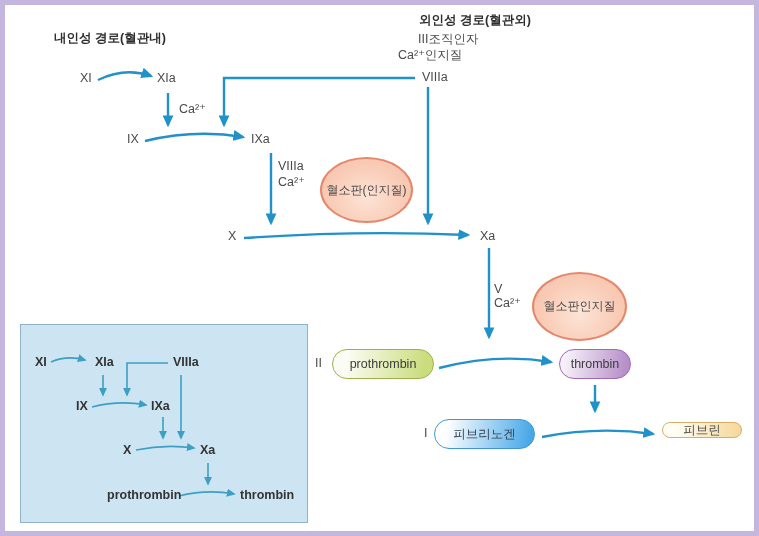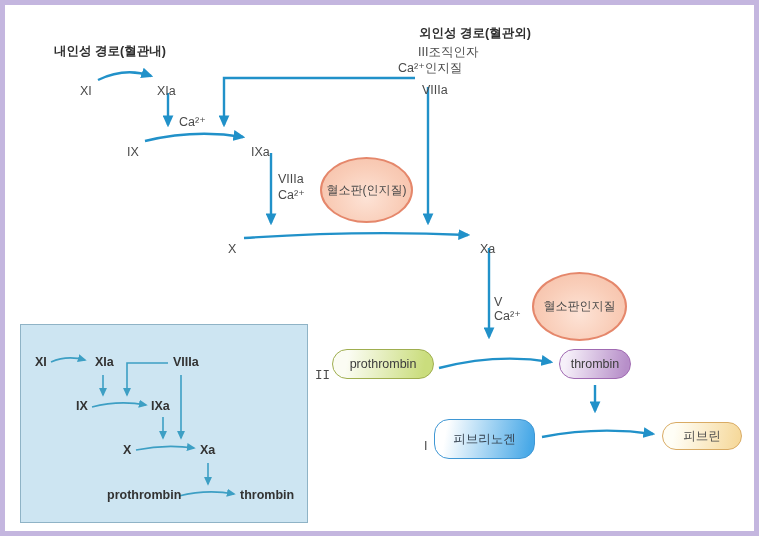--- a/index.html
+++ b/index.html
@@ -11,21 +11,20 @@
     background:#ffffff;
     font-family:"Liberation Sans","DejaVu Sans",sans-serif;
     overflow:hidden;
   }
   .lbl{
     position:absolute;
     font-size:12.5px;
     color:#4a4a4a;
     line-height:14px;
     white-space:nowrap;
-    margin-top:13px;
   }
   .title{
     font-weight:bold;
     font-size:12.5px;
     color:#2e2e2e;
   }
   .svglayer{position:absolute;left:0;top:0;width:759px;height:536px;}
   .ellipse{
     position:absolute;
     border-radius:50%;
@@ -131,33 +130,33 @@
 
   <div class="ellipse" style="left:315px;top:152px;width:93px;height:66px;">
     <span>혈소판</span>
     <span>(인지질)</span>
   </div>
   <div class="ellipse" style="left:527px;top:267px;width:95px;height:69px;">
     <span>혈소판</span>
     <span>인지질</span>
   </div>
 
-  <div class="lbl" style="left:310px;top:351px;font-family:Liberation Mono, monospace;">II</div>
+  <div class="lbl" style="left:310px;top:351px;">II</div>
   <div class="lbl" style="left:419px;top:421px;">I</div>
 
   <div class="pill pill-prothrombin" style="left:327px;top:344px;width:102px;height:30px;">
     <span>prothrombin</span>
   </div>
   <div class="pill pill-thrombin" style="left:554px;top:344px;width:72px;height:30px;">
     <span>thrombin</span>
   </div>
-  <div class="pill pill-fibrinogen" style="left:429px;top:414px;width:101px;height:40px;">
+  <div class="pill pill-fibrinogen" style="left:429px;top:414px;width:101px;height:30px;">
     <span>피브리노겐</span>
   </div>
-  <div class="pill pill-fibrin" style="left:657px;top:417px;width:80px;height:28px;">
+  <div class="pill pill-fibrin" style="left:657px;top:417px;width:80px;height:16px;">
     <span>피브린</span>
   </div>
 
   <div class="inset-lbl" style="left:30px;top:350px;">XI</div>
   <div class="inset-lbl" style="left:90px;top:350px;">XIa</div>
   <div class="inset-lbl" style="left:168px;top:350px;">VIIIa</div>
   <div class="inset-lbl" style="left:71px;top:394px;">IX</div>
   <div class="inset-lbl" style="left:146px;top:394px;">IXa</div>
   <div class="inset-lbl" style="left:118px;top:438px;">X</div>
   <div class="inset-lbl" style="left:195px;top:438px;">Xa</div>

